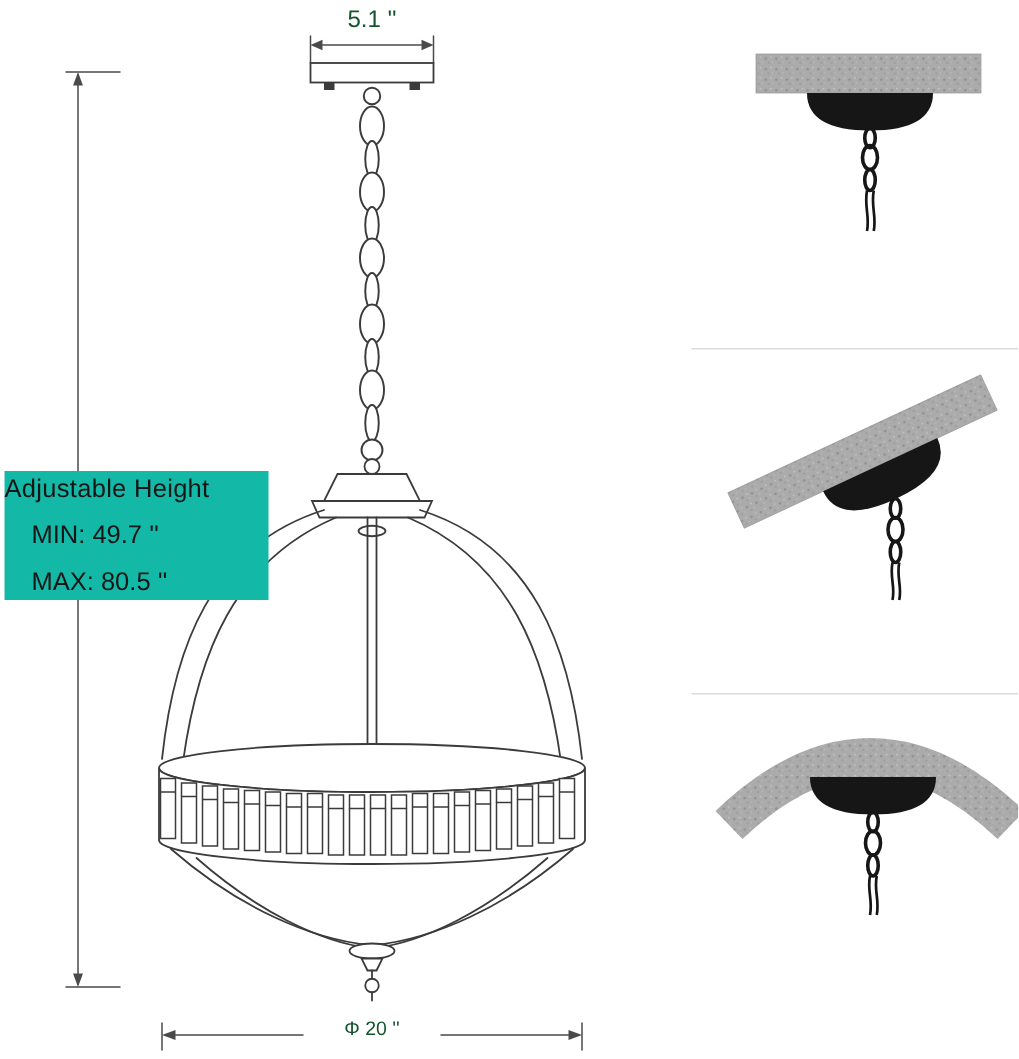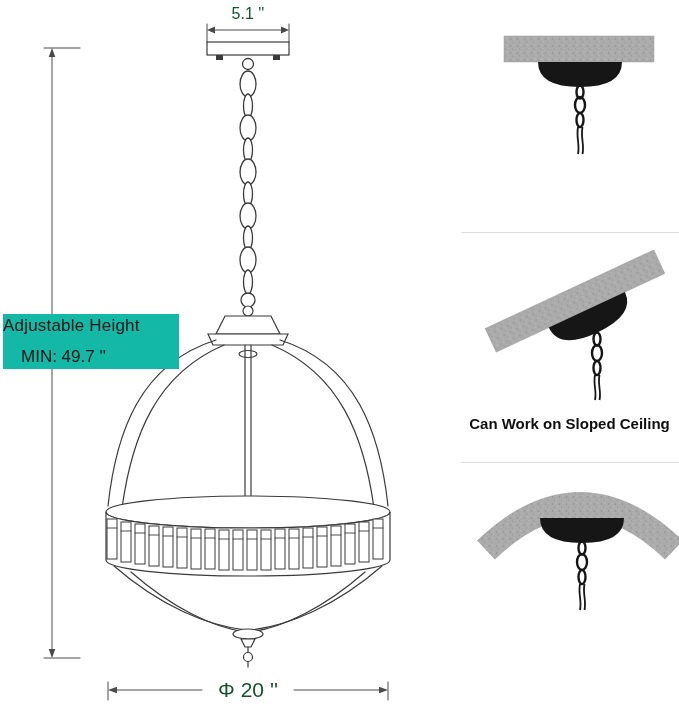--- a/index.html
+++ b/index.html
@@ -1,21 +1,21 @@
 <!DOCTYPE html>
 <html><head>
 <meta charset="utf-8">
 <style>
   * { margin:0; padding:0; box-sizing:border-box; }
   html,body { width:679px; height:706px; background:#ffffff; }
   body { font-family:"Liberation Sans", sans-serif; color:#141414; }
   .stage { position:relative; width:679px; height:706px; background:#fff; overflow:hidden; }
   .dim-label { position:absolute; font-size:16px; color:#14532d; text-align:center; background:#fff; }
   .top-dim { left:203px; top:5px; width:90px; }
-  .bottom-dim { left:204px; top:678px; width:88px; font-size:21px; }
+  .bottom-dim { left:204px; top:678px; width:88px; font-size:13px; }
   .height-block { position:absolute; left:3px; top:300px; width:176px; background:#14b8a6; color:#161616; padding:2px 0;margin-top:14px; }
   .height-title { font-size:17px; letter-spacing:0.2px; }
   .height-line { font-size:17px; padding-left:18px; margin-top:11px; }
   .caption { position:absolute; left:460px; width:219px; text-align:center; font-size:15px; font-weight:600; color:#0f0f0f; }
   .cap1 { top:190px; }
   .cap2 { top:415px; }
   .cap3 { top:640px; }
   .divider { position:absolute; left:461px; width:218px; height:1px; background:#dcdcdc; }
   .div1 { top:232px; }
   .div2 { top:462px; }
@@ -134,20 +134,21 @@
         <path d="M248,661.5 V667" fill="none"></path>
       </g>
     </g>
   </svg>
 
   <div class="dim-label top-dim">5.1 ''</div>
 
   <div class="height-block">
     <div class="height-title">Adjustable Height</div>
     <div class="height-line">MIN:  49.7 ''</div>
+    <div class="height-line">MAX: 80.5 ''</div>
   </div>
 
   <div class="dim-label bottom-dim">Φ 20 ''</div>
 
   <svg class="panel-svg p1" width="219" height="150" viewBox="0 0 219 150">
     <defs>
       <pattern id="speckle1" width="7" height="7" patternUnits="userSpaceOnUse">
         <rect width="7" height="7" fill="#ababab"></rect>
         <circle cx="1.5" cy="2" r="0.8" fill="#8e8e8e"></circle>
         <circle cx="5" cy="1" r="0.6" fill="#c8c8c8"></circle>
@@ -181,21 +182,20 @@
       <rect x="22" y="44" width="186" height="26" fill="url(#speckle2)" stroke="#9a9a9a" stroke-width="0.5"></rect>
       <path d="M80,70 Q80,95 122,95 Q164,95 164,70 Z" fill="#161616"></path>
     </g>
     <g stroke="#161616" stroke-width="2.4" fill="none">
       <ellipse cx="137" cy="95" rx="3.5" ry="6.5"></ellipse>
       <ellipse cx="137" cy="109" rx="5" ry="8"></ellipse>
       <ellipse cx="137" cy="124" rx="3.5" ry="7"></ellipse>
       <path d="M135,131 C133,141 137,147 135,156 M139.5,131 C137.5,141 141.5,147 139.5,156" stroke-width="1.8"></path>
     </g>
   </svg>
-  <div class="caption cap2">Can Work on Sloped Ceiling</div>
 
   <div class="divider div2"></div>
 
   <svg class="panel-svg p3" width="219" height="160" viewBox="0 0 219 160">
     <defs>
       <pattern id="speckle3" width="7" height="7" patternUnits="userSpaceOnUse">
         <rect width="7" height="7" fill="#ababab"></rect>
         <circle cx="1.5" cy="2" r="0.8" fill="#8e8e8e"></circle>
         <circle cx="5" cy="1" r="0.6" fill="#c8c8c8"></circle>
         <circle cx="3.5" cy="5" r="0.7" fill="#999999"></circle>

